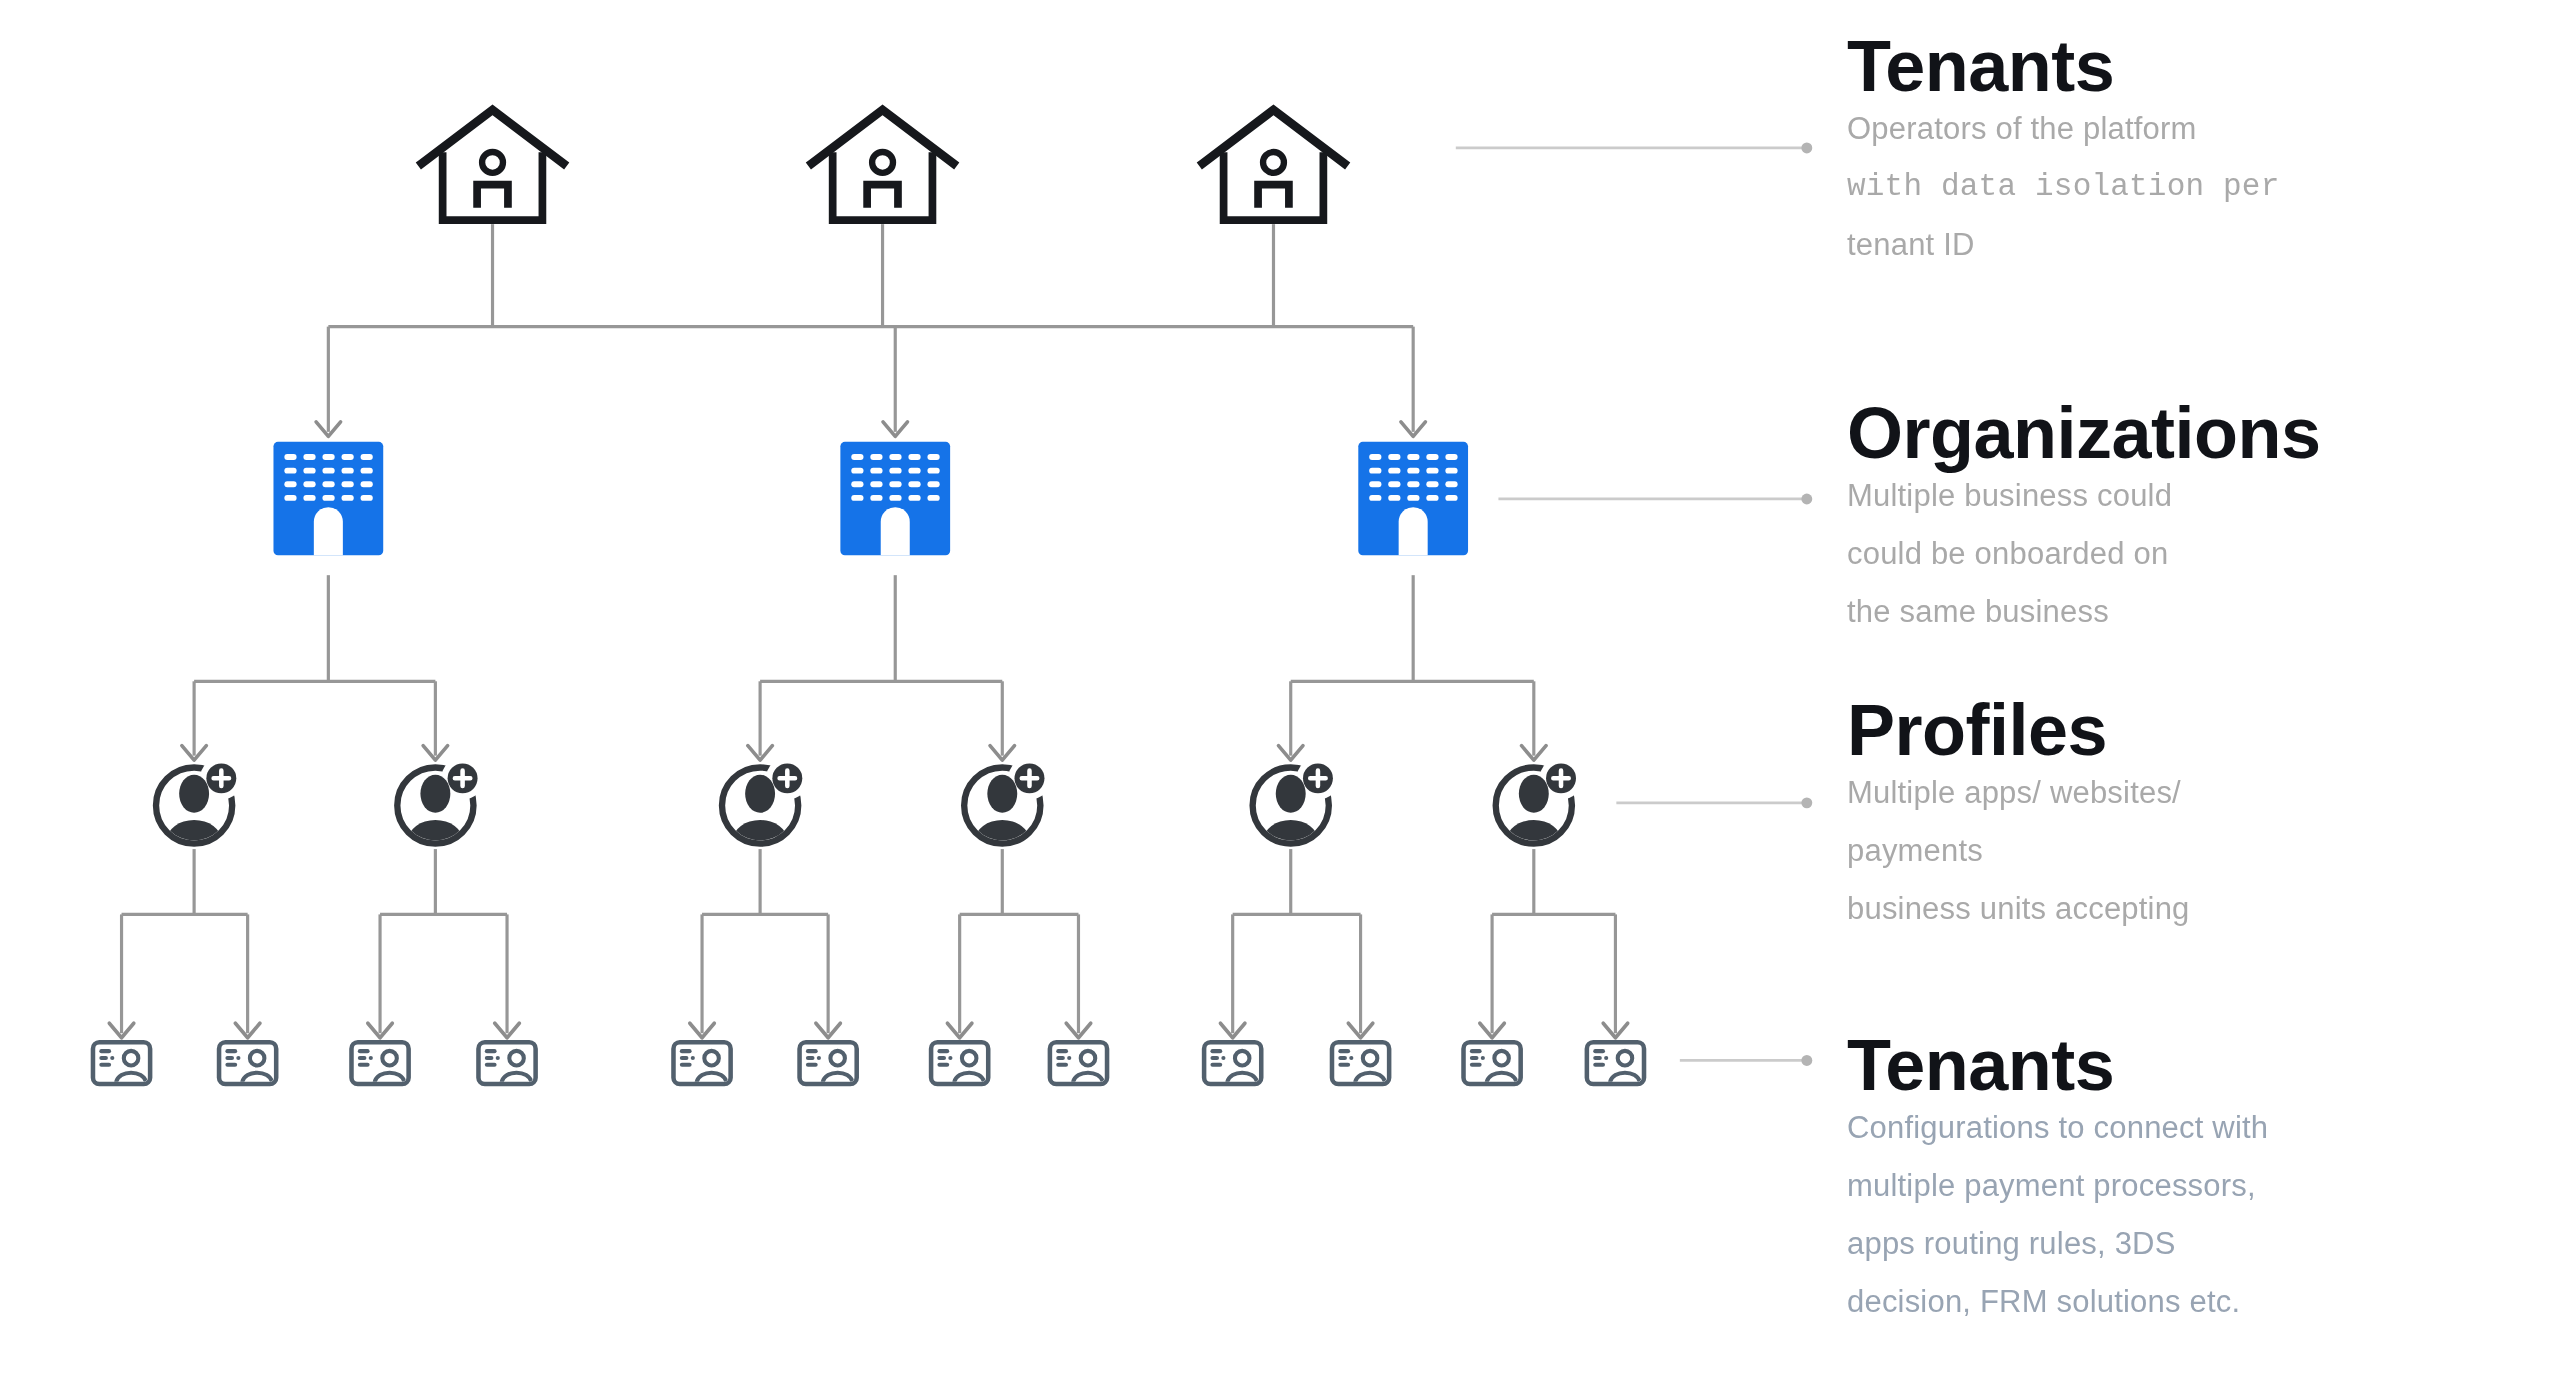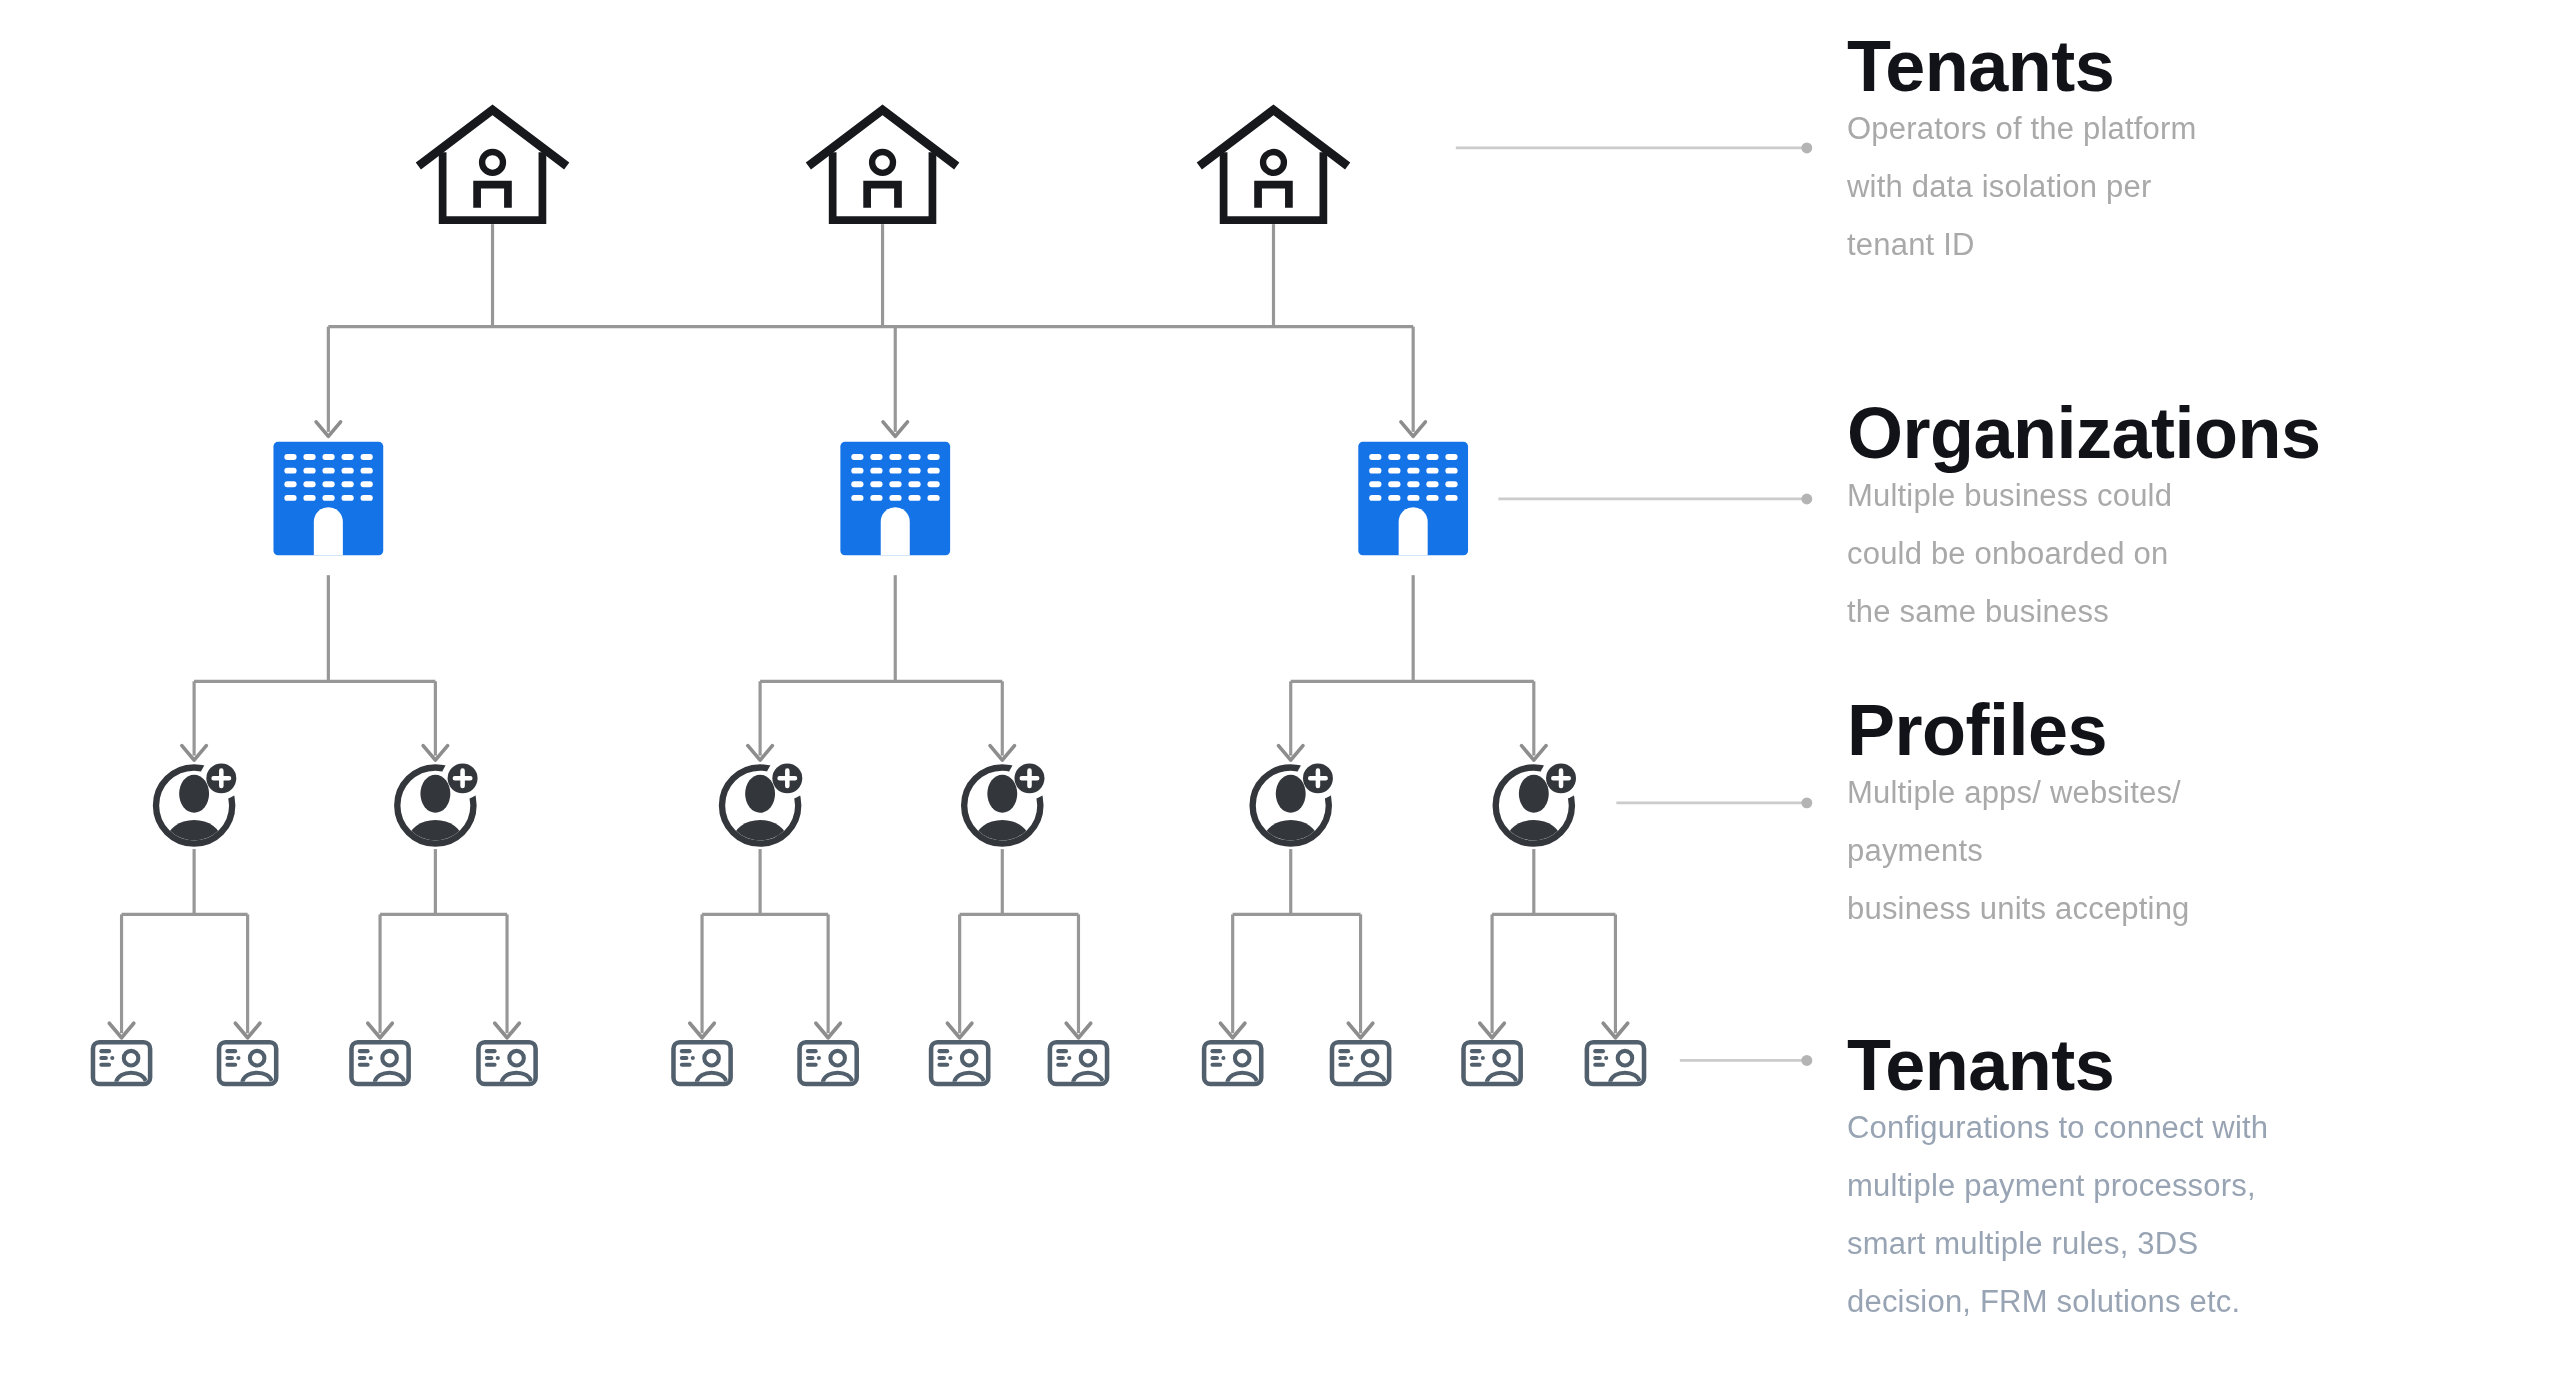--- a/index.html
+++ b/index.html
@@ -522,21 +522,21 @@
         </g>
       </g>
     </svg>
 
   <div class="legend">
 
     <div class="legend-section" id="sec-tenants">
       <h2 class="legend-title" style="color: rgb(17, 19, 24);">Tenants</h2>
       <div class="legend-desc">
         <div class="line" style="color: rgb(169, 169, 169);">Operators of the platform</div>
-        <div class="line" style="color: rgb(169, 169, 169);">with data isolation per</div>
+        <div class="line" style="color: rgb(169, 169, 169); font-family: Liberation Mono, monospace;">with data isolation per</div>
         <div class="line" style="color: rgb(169, 169, 169);">tenant ID</div>
       </div>
     </div>
 
     <div class="legend-section" id="sec-organizations">
       <h2 class="legend-title" style="color: rgb(17, 19, 24);">Organizations</h2>
       <div class="legend-desc">
         <div class="line" style="color: rgb(169, 169, 169);">Multiple business could</div>
         <div class="line" style="color: rgb(169, 169, 169);">could be onboarded on</div>
         <div class="line" style="color: rgb(169, 169, 169);">the same business</div>
@@ -550,20 +550,20 @@
         <div class="line" style="color: rgb(169, 169, 169);">payments</div>
         <div class="line" style="color: rgb(169, 169, 169);">business units accepting</div>
       </div>
     </div>
 
     <div class="legend-section" id="sec-profiles">
       <h2 class="legend-title" style="color: rgb(17, 19, 24);">Tenants</h2>
       <div class="legend-desc">
         <div class="line" style="color: rgb(152, 164, 179);">Configurations to connect with</div>
         <div class="line" style="color: rgb(152, 164, 179);">multiple payment processors,</div>
-        <div class="line" style="color: rgb(152, 164, 179);">smart multiple rules, 3DS</div>
+        <div class="line" style="color: rgb(152, 164, 179);">apps routing rules, 3DS</div>
         <div class="line" style="color: rgb(152, 164, 179);">decision, FRM solutions etc.</div>
       </div>
     </div>
 
   </div>
 </div>
 
 
 </body></html>

